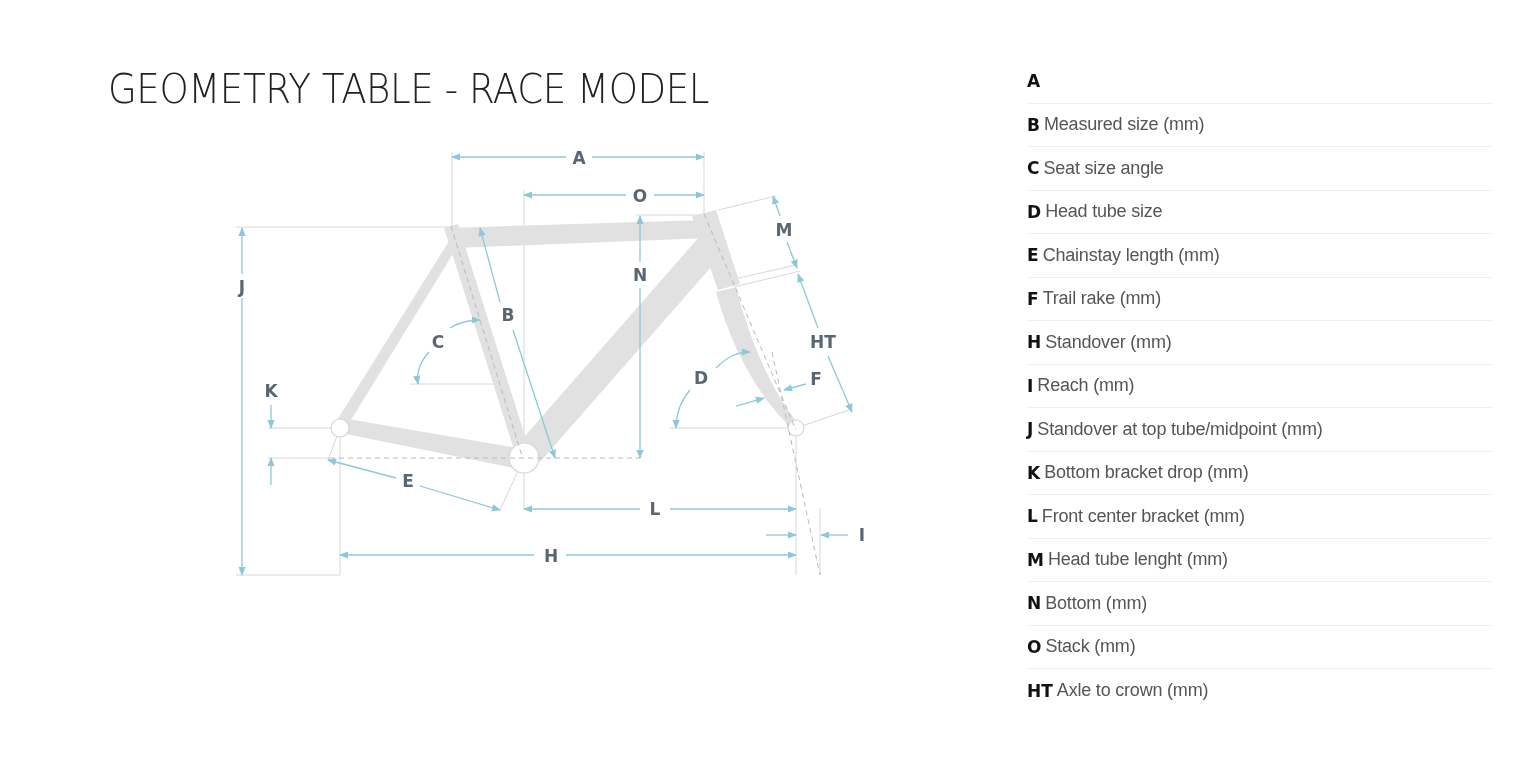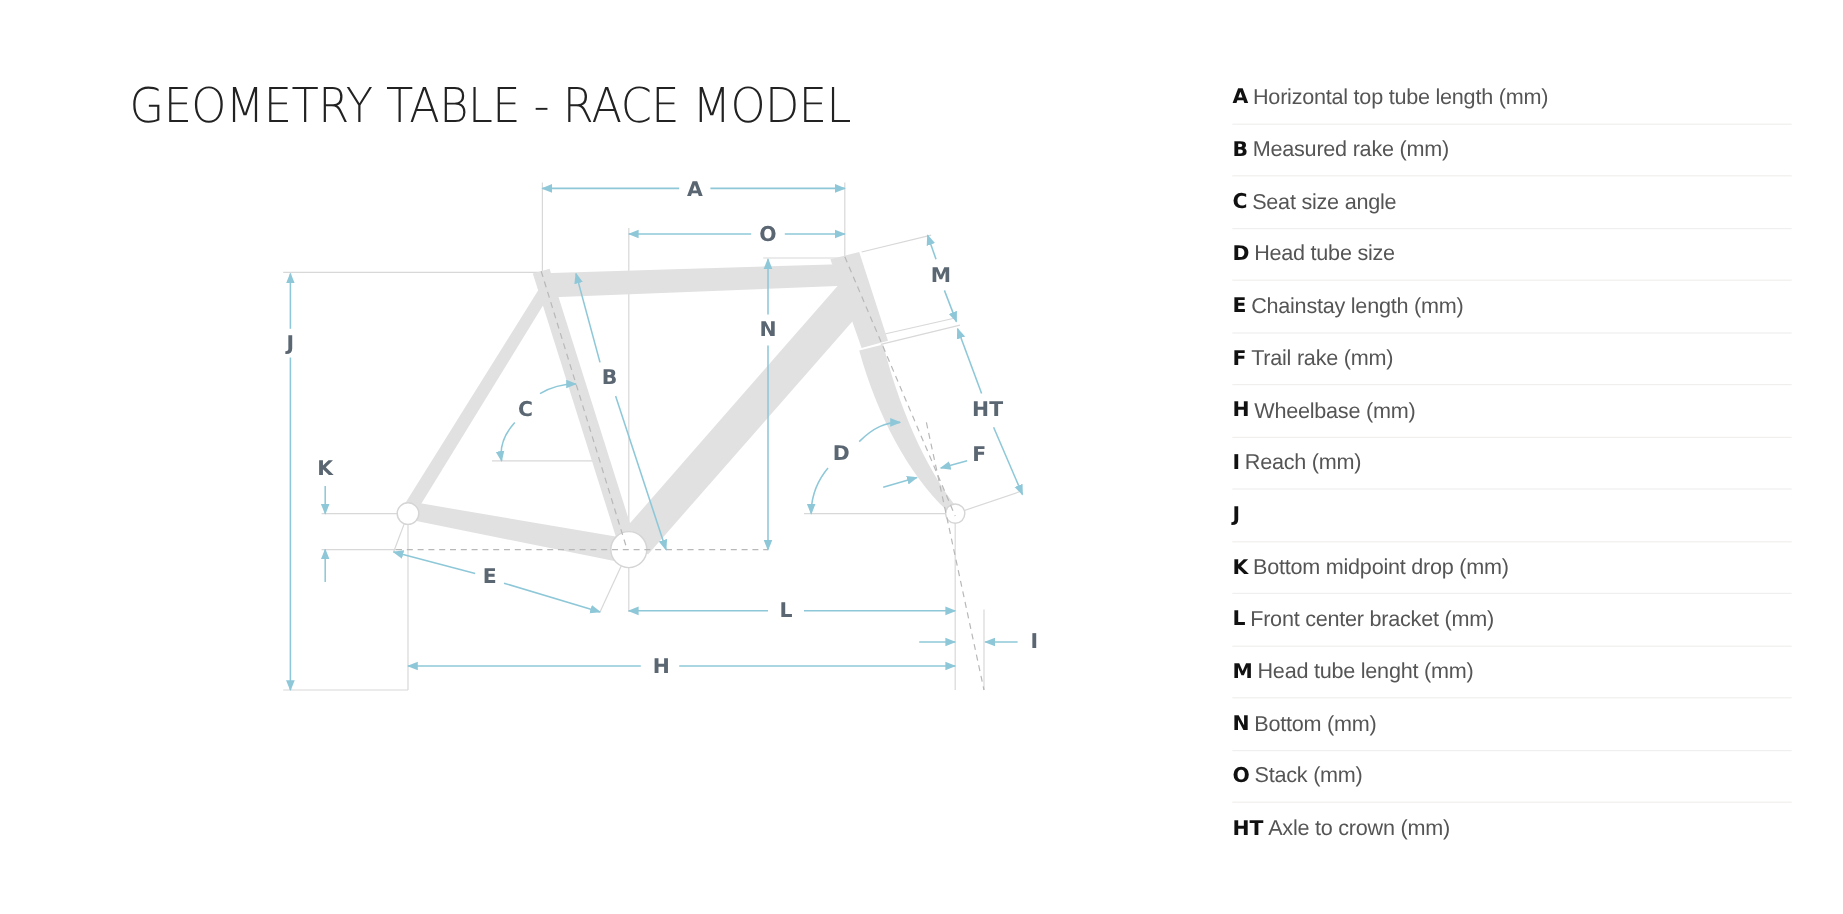--- a/index.html
+++ b/index.html
@@ -166,56 +166,56 @@
       <text class="dim-label" x="655" y="509">L</text>
       <text class="dim-label" x="862" y="535">I</text>
       <text class="dim-label" x="551" y="556">H</text>
     </g>
   </svg>
 </div>
 
 <div class="legend">
   <div class="legend-row">
     <span class="legend-key">A</span>
-    <span class="legend-text">Horizontal top tube length (mm)</span>
   </div>
   <div class="legend-row">
     <span class="legend-key">B</span>
-    <span class="legend-text">Measured rake (mm)</span>
+    <span class="legend-text">Measured size (mm)</span>
   </div>
   <div class="legend-row">
     <span class="legend-key">C</span>
     <span class="legend-text">Seat size angle</span>
   </div>
   <div class="legend-row">
     <span class="legend-key">D</span>
     <span class="legend-text">Head tube size</span>
   </div>
   <div class="legend-row">
     <span class="legend-key">E</span>
     <span class="legend-text">Chainstay length (mm)</span>
   </div>
   <div class="legend-row">
     <span class="legend-key">F</span>
     <span class="legend-text">Trail rake (mm)</span>
   </div>
   <div class="legend-row">
     <span class="legend-key">H</span>
-    <span class="legend-text">Wheelbase (mm)</span>
+    <span class="legend-text">Standover (mm)</span>
   </div>
   <div class="legend-row">
     <span class="legend-key">I</span>
     <span class="legend-text">Reach (mm)</span>
   </div>
   <div class="legend-row">
     <span class="legend-key">J</span>
+    <span class="legend-text">Standover at top tube/midpoint (mm)</span>
   </div>
   <div class="legend-row">
     <span class="legend-key">K</span>
-    <span class="legend-text">Bottom midpoint drop (mm)</span>
+    <span class="legend-text">Bottom bracket drop (mm)</span>
   </div>
   <div class="legend-row">
     <span class="legend-key">L</span>
     <span class="legend-text">Front center bracket (mm)</span>
   </div>
   <div class="legend-row">
     <span class="legend-key">M</span>
     <span class="legend-text">Head tube lenght (mm)</span>
   </div>
   <div class="legend-row">

